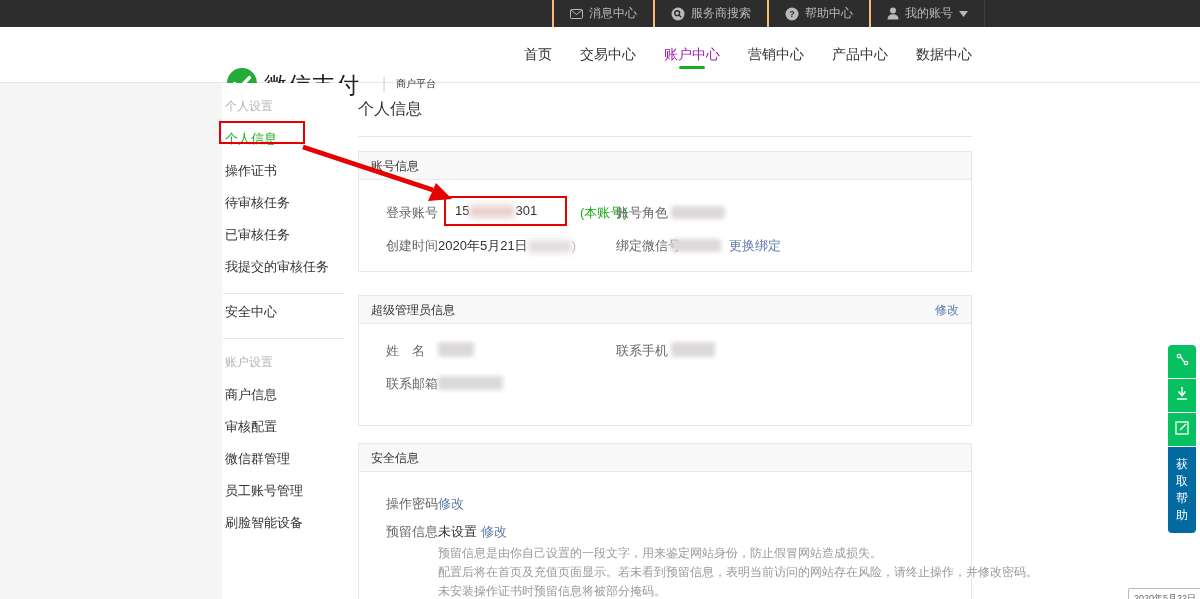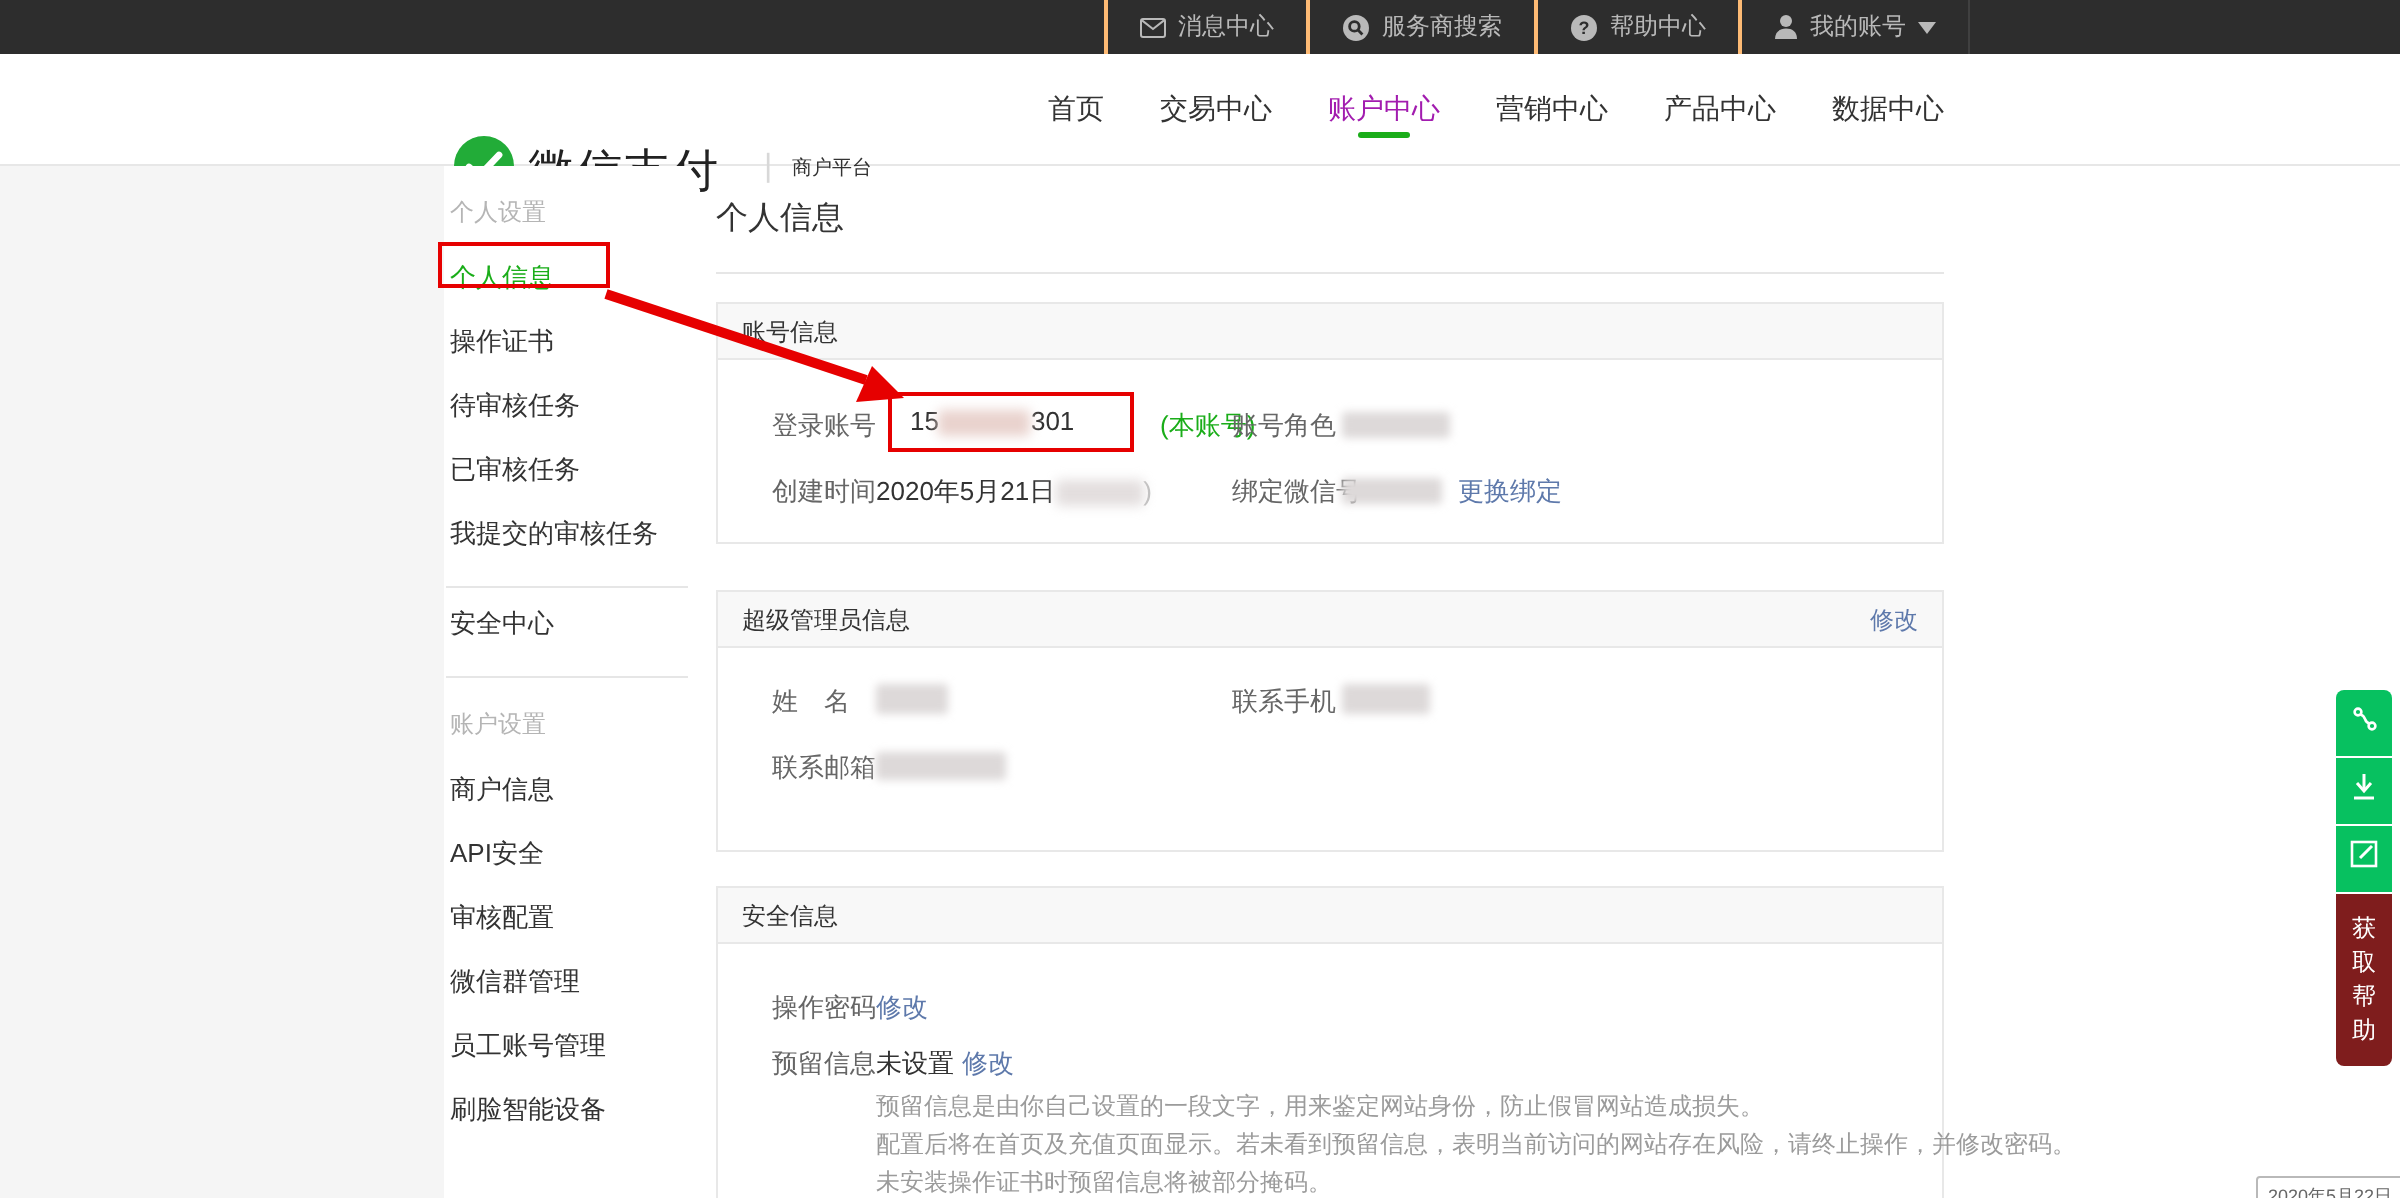--- a/index.html
+++ b/index.html
@@ -83,21 +83,21 @@
   .anno-svg { position:absolute; left:0; top:0; width:1200px; height:599px; pointer-events:none; }
 
   
   .float-group { position:absolute; right:4px; top:345px; width:28px; }
   .float-btn {
     width:28px; height:33px; background:#07c160; margin-bottom:1px;
     display:flex; align-items:center; justify-content:center; cursor:pointer;
   }
   .float-btn:first-child { border-radius:4px 4px 0 0; }
   .float-help {
-    width:28px; background:#7f1d1d; color:#fff; font-size:12px; line-height:17px;
+    width:28px; background:#0369a1; color:#fff; font-size:12px; line-height:17px;
     text-align:center; padding:9px 8px; word-break:break-all; border-radius:0 0 4px 4px; cursor:pointer;
   }
 
   
   .corner-tip {
     position:absolute; left:1128px; top:588px; height:20px;
     background:#fff; border:1px solid #b9b9b9; border-radius:2px;
     font-size:9px; color:#666; padding:3px 5px; white-space:nowrap;
   }
 </style>
@@ -179,21 +179,20 @@
   </div>
   <div class="side-item">操作证书</div>
   <div class="side-item">待审核任务</div>
   <div class="side-item">已审核任务</div>
   <div class="side-item">我提交的审核任务</div>
   <div class="side-divider"></div>
   <div class="side-item">安全中心</div>
   <div class="side-divider"></div>
   <div class="side-title">账户设置</div>
   <div class="side-item">商户信息</div>
-  <div class="side-item">API安全</div>
   <div class="side-item">审核配置</div>
   <div class="side-item">微信群管理</div>
   <div class="side-item">员工账号管理</div>
   <div class="side-item">刷脸智能设备</div>
 
 </div>
 
 <div class="main">
   <div class="page-title">个人信息</div>
   <div class="title-divider"></div>

